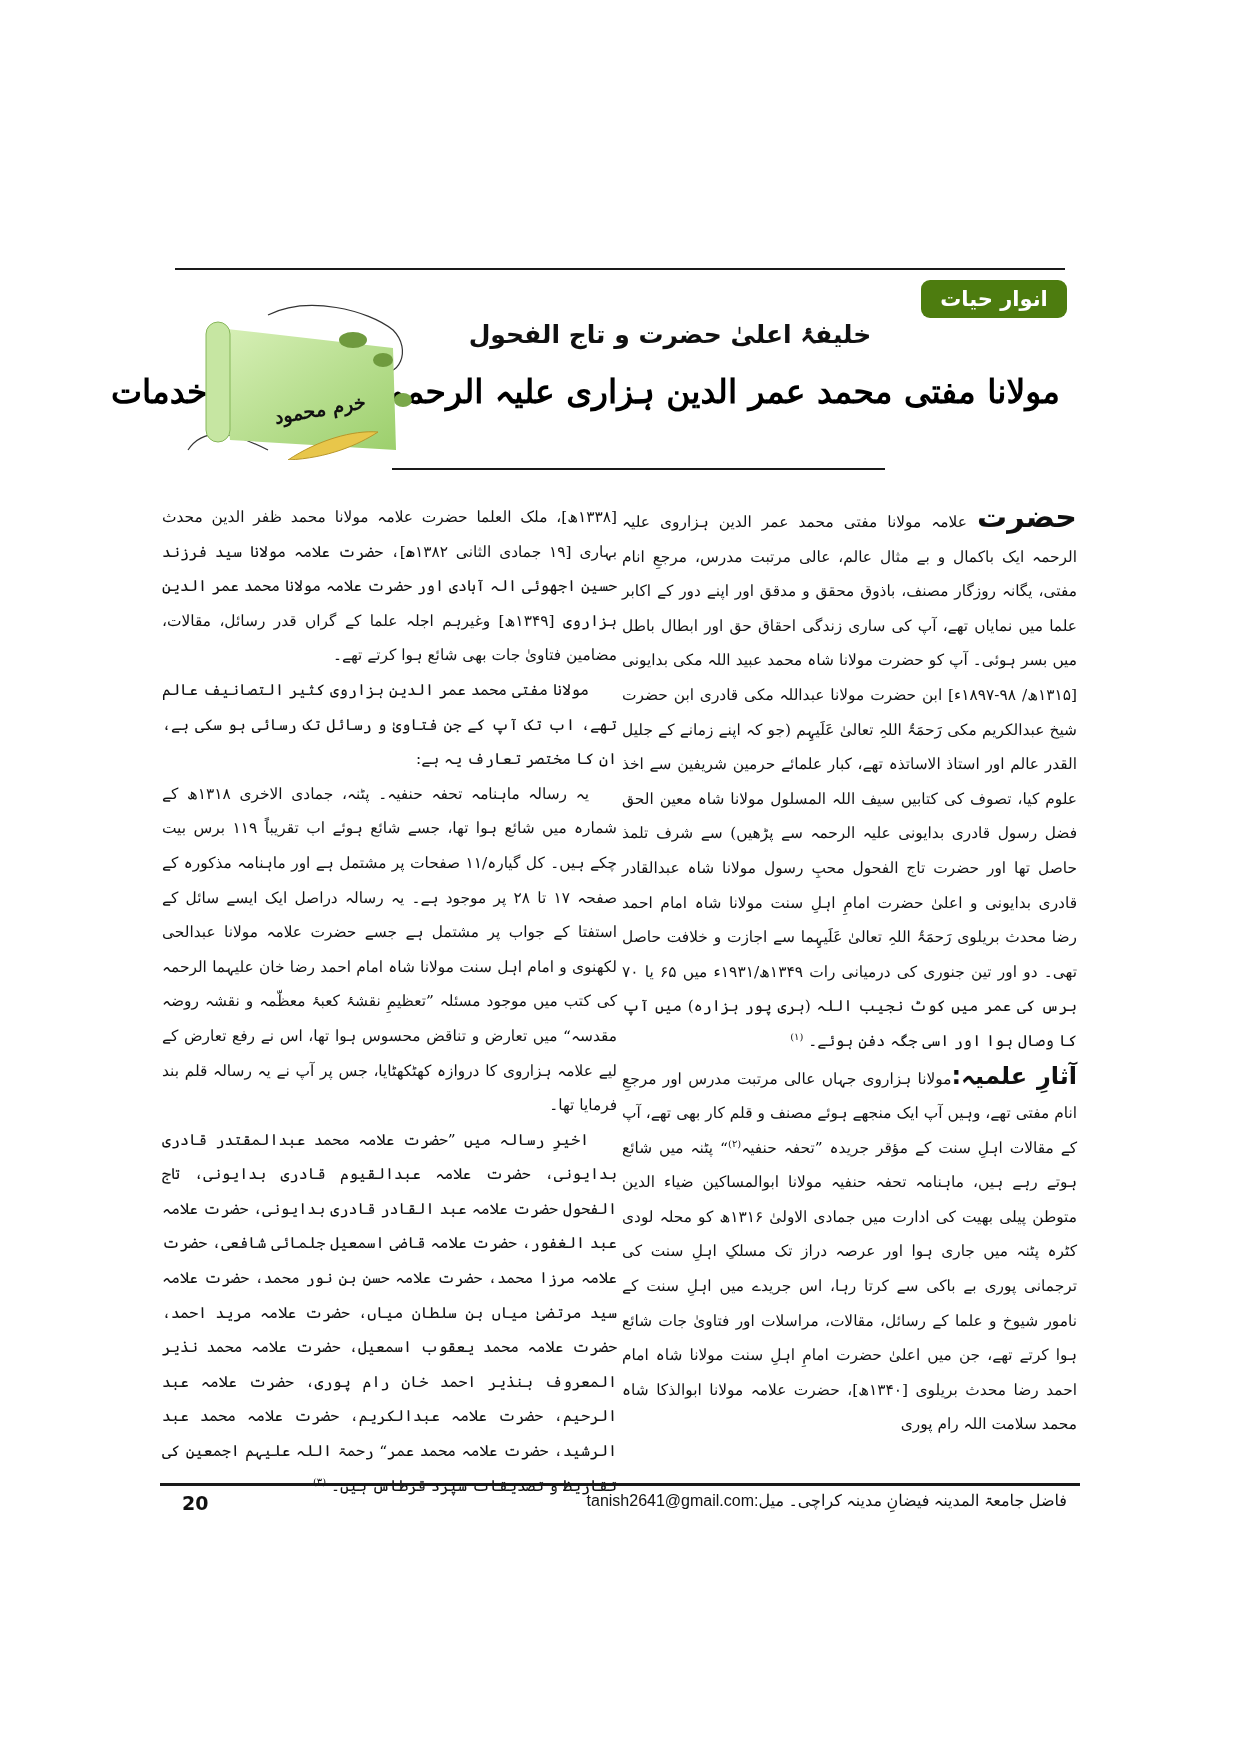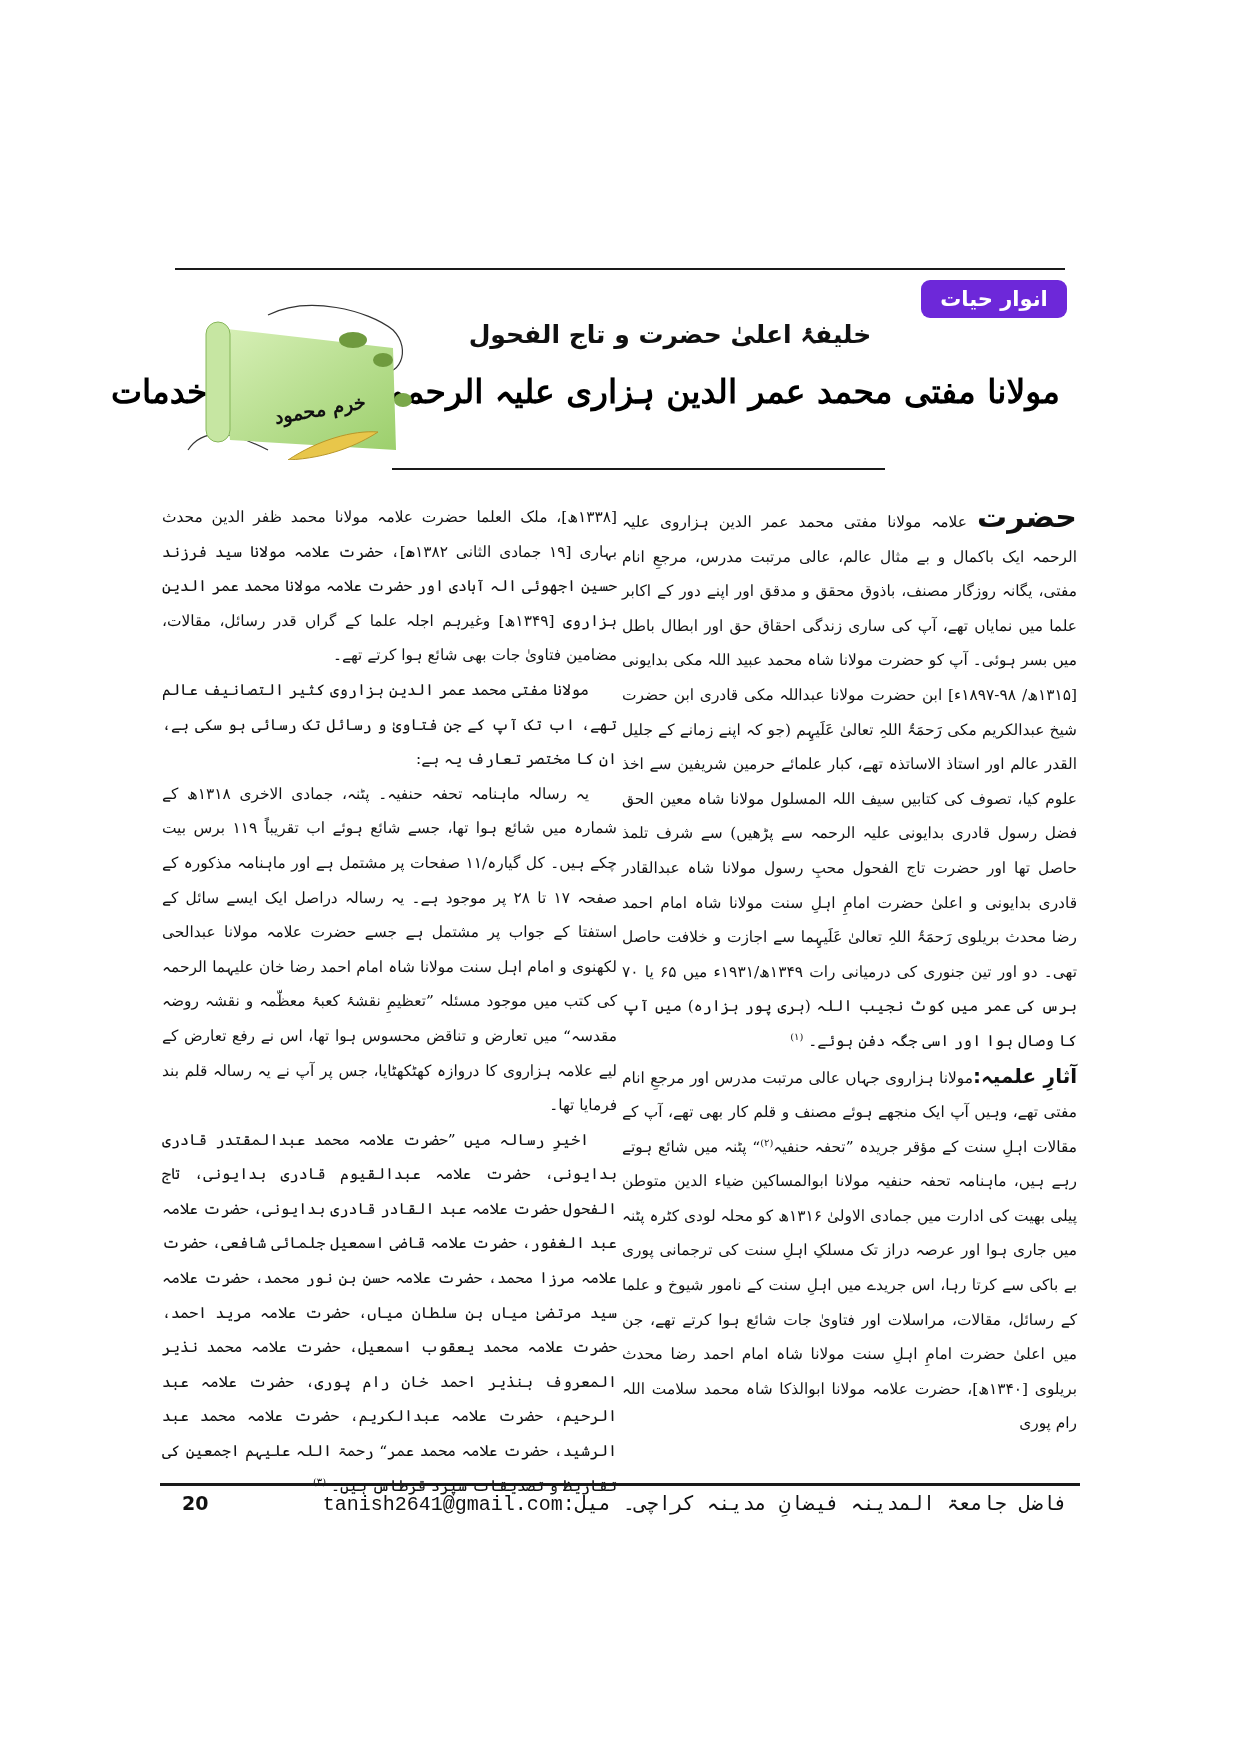--- a/index.html
+++ b/index.html
@@ -1,35 +1,35 @@
 <!DOCTYPE html>
 <html><head>
 <meta charset="utf-8">
 <style>
   html, body { margin: 0; padding: 0; background: #ffffff; }
   body { width: 1240px; height: 1754px; position: relative; overflow: hidden; font-family: "DejaVu Sans", sans-serif; color: #111; }
   .rule-top { position: absolute; left: 175px; top: 268px; width: 890px; height: 2px; background: #1a1a1a; }
-  .section-tag { position: absolute; right: 173px; top: 280px; width: 146px; height: 38px; background: #6d28d9; border-radius: 9px; color: #fff; font-weight: bold; font-size: 21px; display: flex; align-items: center; justify-content: center; direction: rtl; }
+  .section-tag { position: absolute; right: 173px; top: 280px; width: 146px; height: 38px; background: #4d7c0f; border-radius: 9px; color: #fff; font-weight: bold; font-size: 21px; display: flex; align-items: center; justify-content: center; direction: rtl; }
   .kicker { position: absolute; left: 400px; right: 300px; top: 320px; text-align: center; font-weight: bold; font-size: 25px; direction: rtl; color: #111; }
   .title { position: absolute; left: 400px; right: 180px; top: 372px; text-align: right; font-family: "DejaVu Serif", serif; font-weight: bold; font-size: 33px; direction: rtl; color: #000; white-space: nowrap; }
   .rule-title { position: absolute; left: 392px; top: 468px; width: 493px; height: 2px; background: #1a1a1a; }
   .scroll-art { position: absolute; left: 178px; top: 300px; width: 240px; height: 160px; }
   .author { position: absolute; left: 265px; top: 398px; width: 110px; text-align: center; font-family: "DejaVu Serif", serif; font-size: 19px; font-weight: bold; direction: rtl; color: #111; transform: rotate(-10deg); }
   .col { position: absolute; top: 500px; width: 455px; direction: rtl; text-align: justify; font-family: "DejaVu Serif", serif; font-size: 15.4px; line-height: 34.6px; color: #111; }
   .col-right { left: 622px; }
   .col-left { left: 162px; }
   .col p { margin: 0; }
   .lead { font-family: "DejaVu Sans", sans-serif; font-weight: bold; font-size: 30px; }
-  .subhead { font-family: "DejaVu Sans", sans-serif; font-weight: bold; font-size: 20px; }
+  .subhead { font-family: "DejaVu Sans", sans-serif; font-weight: bold; font-size: 24px; }
   .indent { text-indent: 28px; }
   .center { text-align: center; }
   .fn { font-size: 10px; vertical-align: super; line-height: 0; }
   .rule-bottom { position: absolute; left: 160px; top: 1483px; width: 920px; height: 3px; background: #1a1a1a; }
   .page-num { position: absolute; left: 182px; top: 1492px; font-family: "DejaVu Sans", sans-serif; font-size: 19px; font-weight: bold; direction: rtl; }
-  .footer-note { position: absolute; right: 173px; top: 1491px; font-family: Liberation Mono, monospace; font-size: 20px; color: #111; white-space: nowrap; direction: rtl; }
+  .footer-note { position: absolute; right: 173px; top: 1491px; font-family: Liberation Sans, sans-serif; font-size: 16px; color: #111; white-space: nowrap; direction: rtl; }
 </style>
 </head>
 <body>
 
 <div class="rule-top"></div>
 
 <div class="section-tag">انوار حیات</div>
 
 <div class="kicker">خلیفۂ اعلیٰ حضرت و تاج الفحول</div>
 

